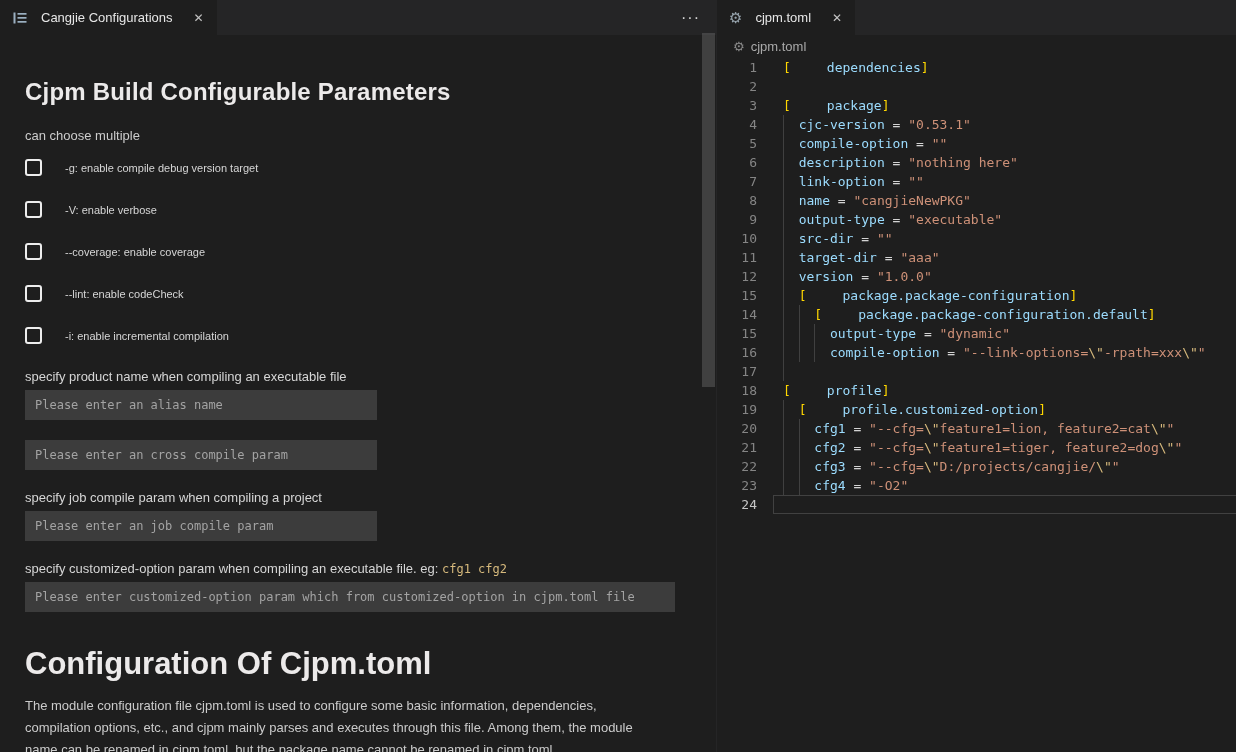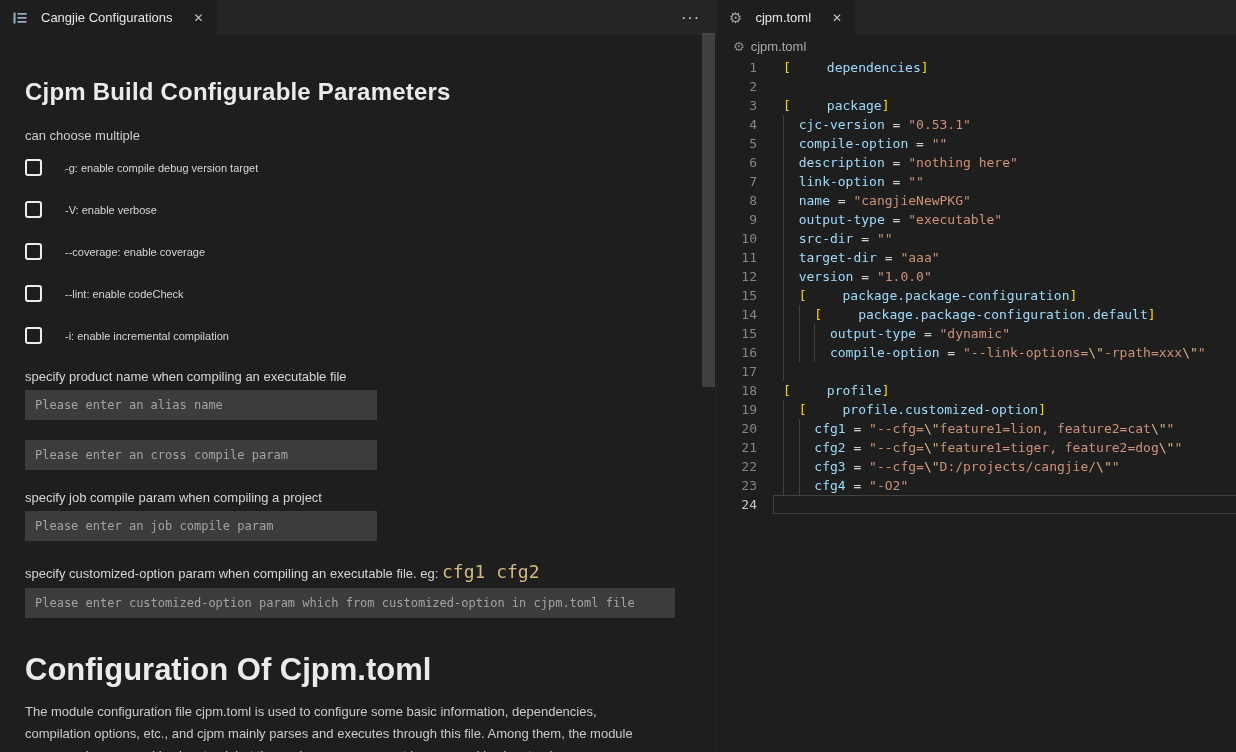--- a/index.html
+++ b/index.html
@@ -26,21 +26,21 @@
 
   
   .webview{position:absolute;top:35px;left:0;right:0;bottom:0;background:#1e1e1e;padding-left:25px;overflow:hidden;}
   .webview h1{margin:43px 0 0 0;font-size:24px;font-weight:bold;color:#eceaea;letter-spacing:.2px;}
   .subtitle{margin-top:22px;font-size:13px;color:#cccccc;}
   .cbx-list{margin-top:16px;}
   .cbx-row{display:flex;align-items:center;height:17px;margin-bottom:25px;}
   .cbx{width:17px;height:17px;border:2px solid #ededed;border-radius:3px;background:transparent;flex:none;cursor:pointer;}
   .cbx-label{margin-left:23px;font-size:11px;color:#d6d6d6;white-space:nowrap;}
   .f-label{font-size:13px;color:#d6d6d6;margin:0 0 6px 0;white-space:nowrap;}
-  .f-label .codebit{font-family:"DejaVu Sans Mono","Liberation Mono",monospace;font-size:18px;color:var(--c-esc,#d7ba7d);}
+  .f-label .codebit{font-family:"DejaVu Sans Mono","Liberation Mono",monospace;font-size:12px;color:var(--c-esc,#d7ba7d);}
   .field-list{margin-top:17px;}
   .f-group{margin-bottom:20px;}
   .txt-input{display:block;height:30px;width:352px;background:#3c3c3c;border:none;outline:none;border-radius:0;
     color:#cccccc;font-family:"DejaVu Sans Mono","Liberation Mono",monospace;font-size:12px;padding:0 10px;}
   .txt-input.wide{width:650px;}
   .txt-input::placeholder{color:#a3a3a3;opacity:1;}
   .webview h2{margin:34px 0 0 0;font-size:31px;font-weight:bold;color:#eceaea;}
   .para{margin:13px 0 0 0;font-size:13px;line-height:22px;color:#cbcbcb;}
   .para div{white-space:nowrap;}
   .vscroll{position:absolute;top:33px;right:1px;width:13px;height:354px;background:rgba(121,121,121,.38);}

